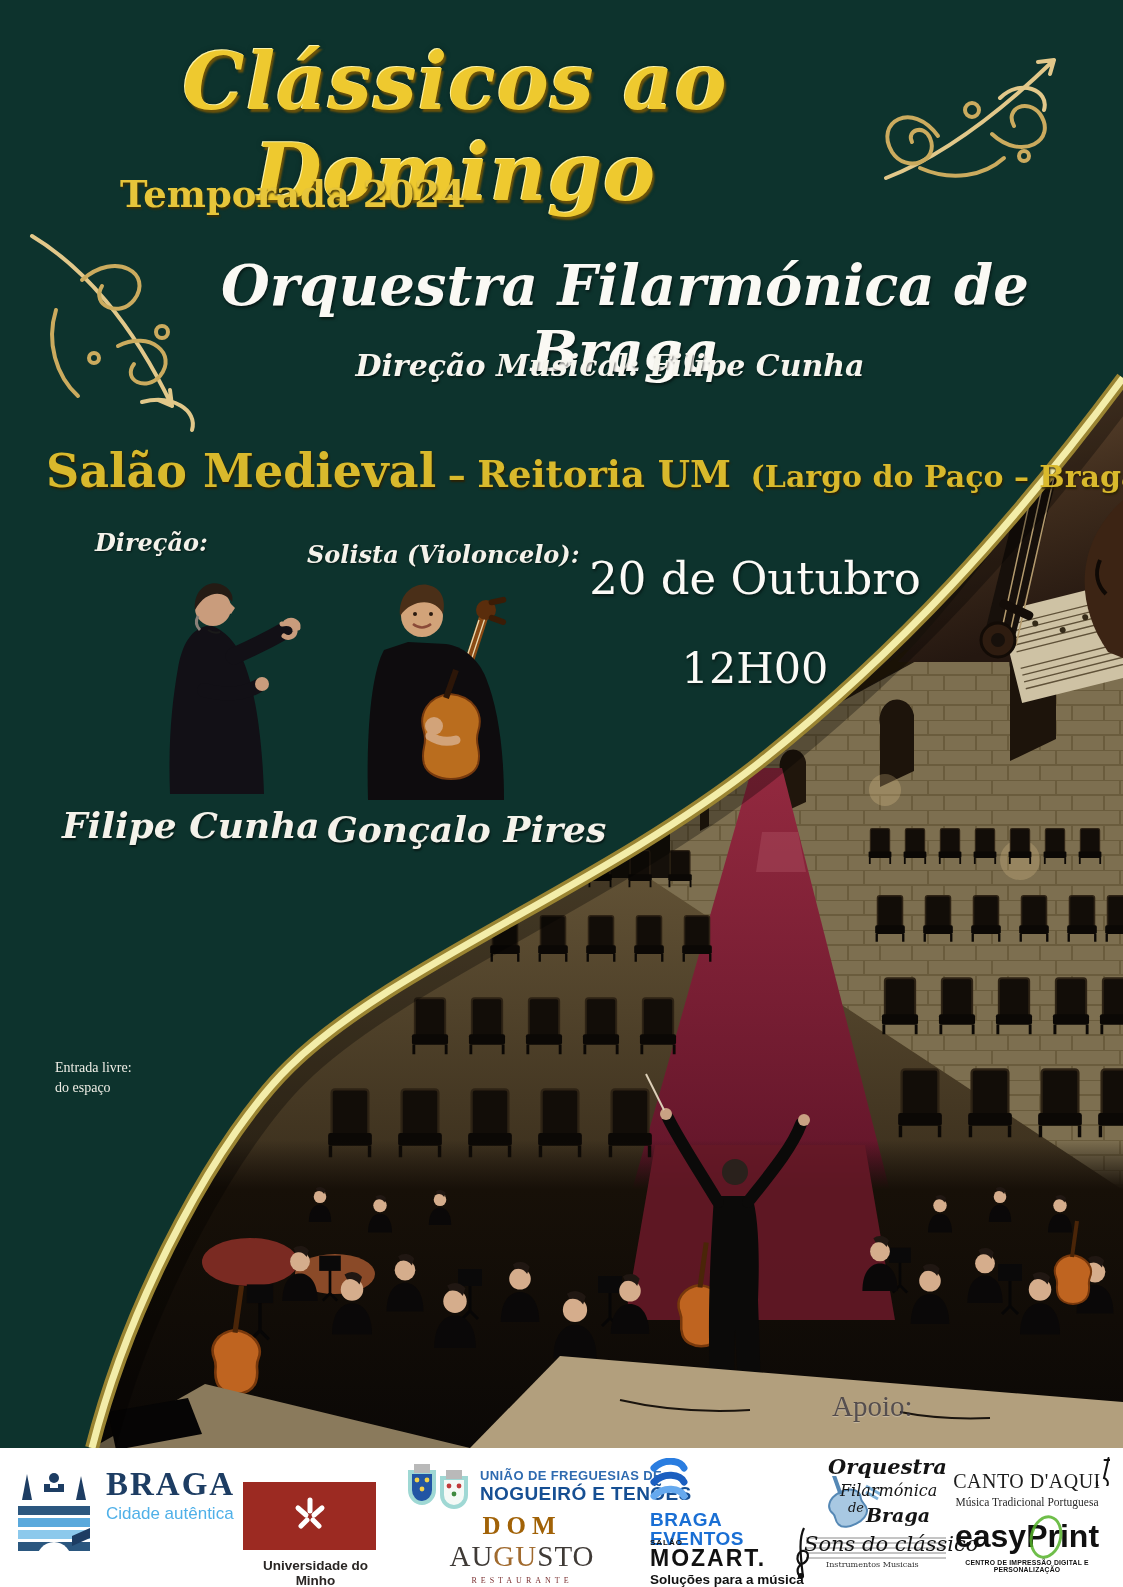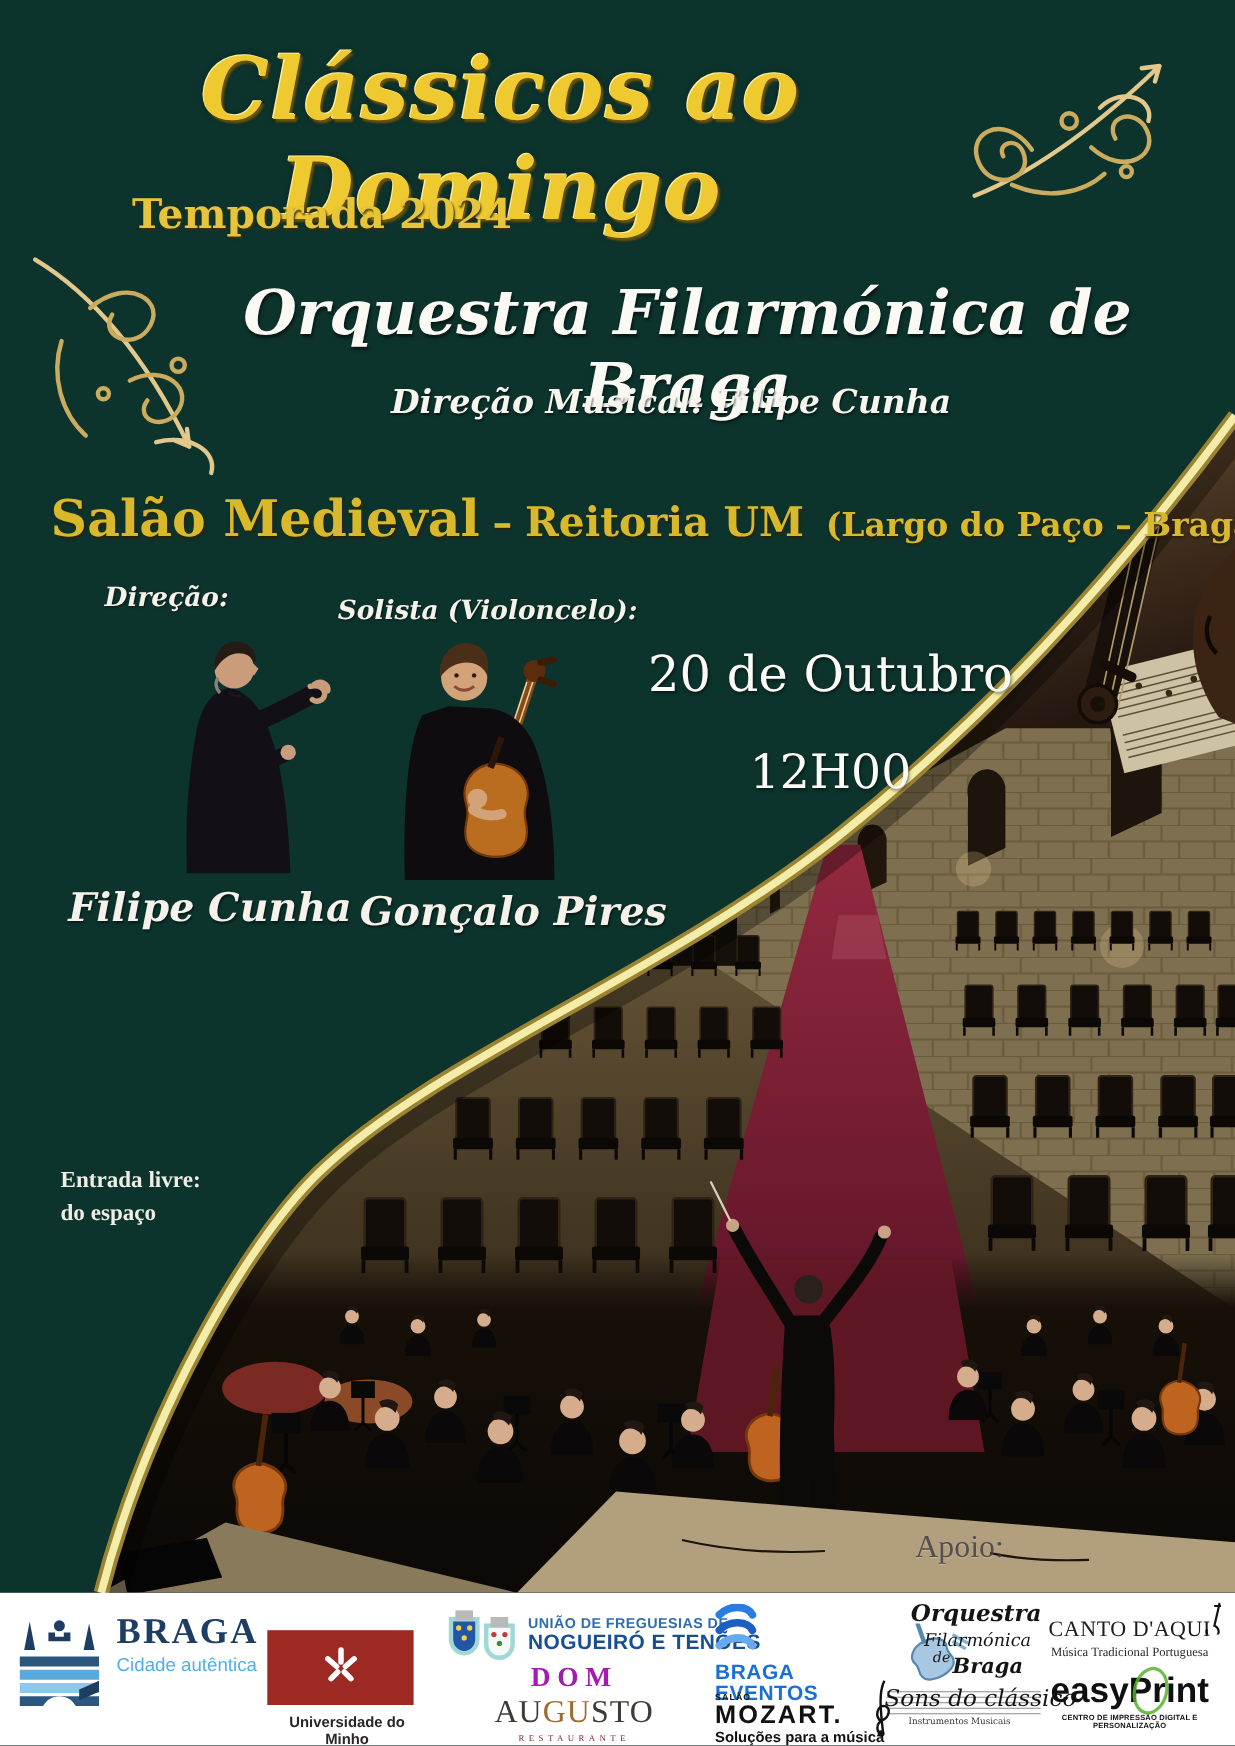--- a/index.html
+++ b/index.html
@@ -42,50 +42,49 @@
 
   .role{
     font-size:24px; font-style:italic; font-weight:bold; color:#f4f2ea;
     text-shadow:1px 1px 2px rgba(0,0,0,.5);
   }
   .pname{
     font-size:36px; font-style:italic; font-weight:bold; color:#f4f2ea;
     text-shadow:1px 2px 2px rgba(0,0,0,.5);
   }
   .photo{position:absolute; z-index:2;}
-  .date-block{left:545px; top:586px; width:420px; text-align:center;
+  .date-block{left:545px; top:552px; width:420px; text-align:center;
     color:#fbfaf6; text-shadow:1px 2px 3px rgba(0,0,0,.5);}
   .date-line{font-size:45px;}
   .time-line{font-size:43px; margin-top:38px;}
   .admission{
     left:55px; top:1058px; width:250px;
-    font-size:21px; line-height:1.42; color:#efeee6;
+    font-size:14px; line-height:1.42; color:#efeee6;
     font-family:"Liberation Serif", serif;
-    font-weight:bold;
   }
   .apoio{
     left:832px; top:1390px; font-size:29px; color:rgba(42,38,48,.72);
     text-shadow:0 1px 1px rgba(255,255,255,.3); z-index:2;
     font-family:"Liberation Serif", serif;
   }
 
   
   .footer{
     position:absolute; left:0; top:1448px; width:1123px; height:139px;
     background:#ffffff; z-index:4; font-family:"Liberation Sans", sans-serif;
   }
   .footer .blk{position:absolute;}
   .braga-word{font-family:"Liberation Serif", serif; font-size:33px; letter-spacing:2px; color:#1d3d63; font-weight:bold;}
   .braga-tag{font-size:17px; color:#4fb0e8; margin-top:1px;}
   .um-rect{width:133px; height:68px; background:#9c2a22; display:flex; align-items:center; justify-content:center;}
   .um-label{font-size:13.5px; font-weight:bold; color:#2a2624; margin-top:8px; width:145px;}
   .uf-l1{font-size:13px; font-weight:bold; color:#2f6bb0; letter-spacing:.4px;}
   .uf-l2{font-size:19px; font-weight:bold; color:#164f93; letter-spacing:.4px;}
   .dom{width:150px; text-align:center; font-family:"Liberation Serif", serif;}
-  .dom-l1{font-size:25px; letter-spacing:6px; color:#a21caf; font-weight:bold;}
+  .dom-l1{font-size:25px; letter-spacing:6px; color:#a16207; font-weight:bold;}
   .dom-l2{font-size:29px; color:#3f3a36; letter-spacing:1px;}
   .dom-l2 .gu{color:#a06a2e;}
   .dom-l3{font-size:8px; letter-spacing:4px; color:#7a3030; margin-top:3px;}
   .be-text{font-size:19px; font-weight:bold; color:#1a6fd4; line-height:1.0; letter-spacing:.5px;}
   .mz-pre{font-size:8px; font-weight:bold; color:#111; letter-spacing:1px;}
   .mz-name{font-size:23px; font-weight:bold; color:#111; letter-spacing:2px; line-height:1;}
   .mz-tag{font-size:13.5px; font-weight:bold; color:#111; margin-top:2px;}
   .ofb{width:150px; height:76px; font-family:"DejaVu Serif", serif; font-style:italic; color:#141414;}
   .ofb span{position:absolute; white-space:nowrap;}
   .ofb .o1{left:28px; top:0; font-size:21px; font-weight:bold;}

